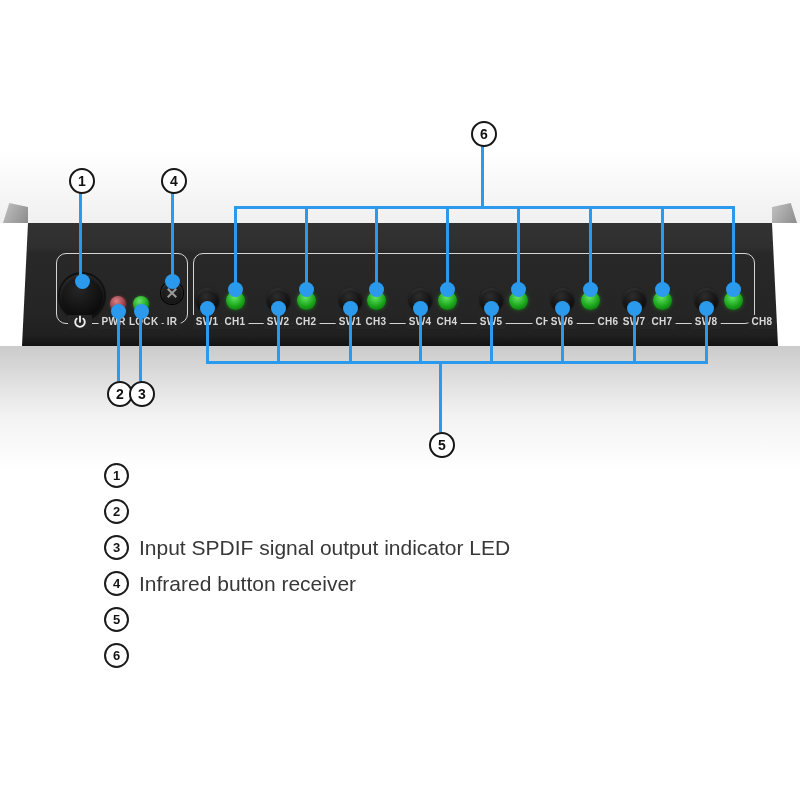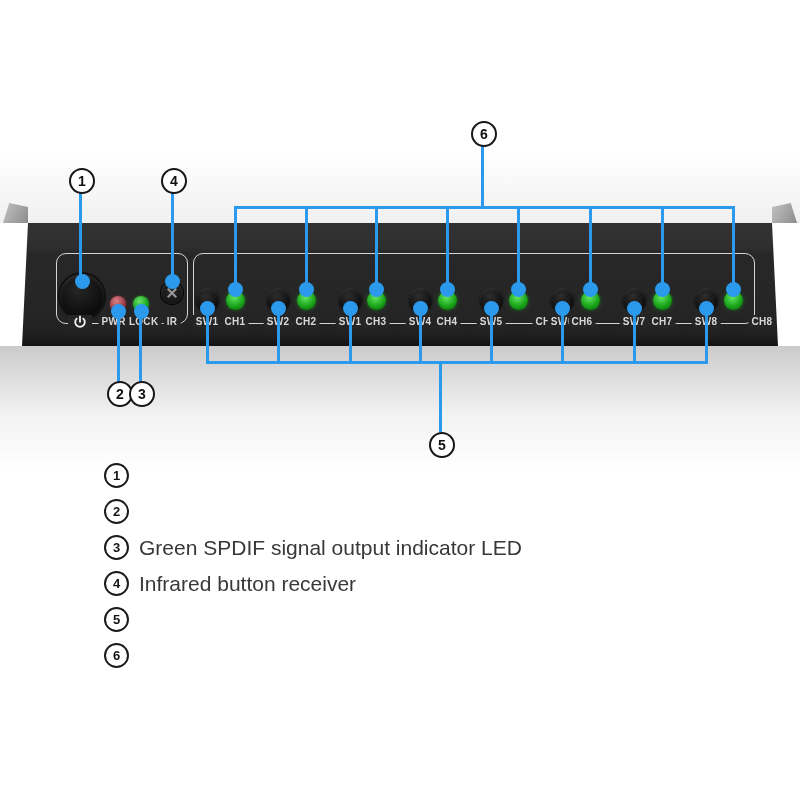--- a/index.html
+++ b/index.html
@@ -122,21 +122,21 @@
   <span class="plabel" style="left:235px">CH1</span>
   <span class="plabel" style="left:278px">SW2</span>
   <span class="plabel" style="left:306px">CH2</span>
   <span class="plabel" style="left:350px">SW1</span>
   <span class="plabel" style="left:376px">CH3</span>
   <span class="plabel" style="left:420px">SW4</span>
   <span class="plabel" style="left:447px">CH4</span>
   <span class="plabel" style="left:491px">SW5</span>
   <span class="plabel" style="left:546px">CH5</span>
   <span class="plabel" style="left:562px">SW6</span>
-  <span class="plabel" style="left:582px">CH6</span>
+  <span class="plabel" style="left:608px">CH6</span>
   <span class="plabel" style="left:634px">SW7</span>
   <span class="plabel" style="left:662px">CH7</span>
   <span class="plabel" style="left:706px">SW8</span>
   <span class="plabel" style="left:762px">CH8</span>
 
   <div class="vline" style="left:78.5px;top:190px;height:93px"></div>
   <div class="dot" style="left:74.5px;top:274px"></div>
   <div class="co-num" style="left:69px;top:168px">1</div>
 
   <div class="vline" style="left:170.5px;top:190px;height:92px"></div>
@@ -192,21 +192,21 @@
 
   <div class="legend">
     <div class="legend-row">
       <span class="legend-num">1</span>
     </div>
     <div class="legend-row">
       <span class="legend-num">2</span>
     </div>
     <div class="legend-row">
       <span class="legend-num">3</span>
-      <span class="legend-text">Green SPDIF signal output indicator LED</span>
+      <span class="legend-text">Input SPDIF signal output indicator LED</span>
     </div>
     <div class="legend-row">
       <span class="legend-num">4</span>
       <span class="legend-text">Infrared button receiver</span>
     </div>
     <div class="legend-row">
       <span class="legend-num">5</span>
     </div>
     <div class="legend-row">
       <span class="legend-num">6</span>

